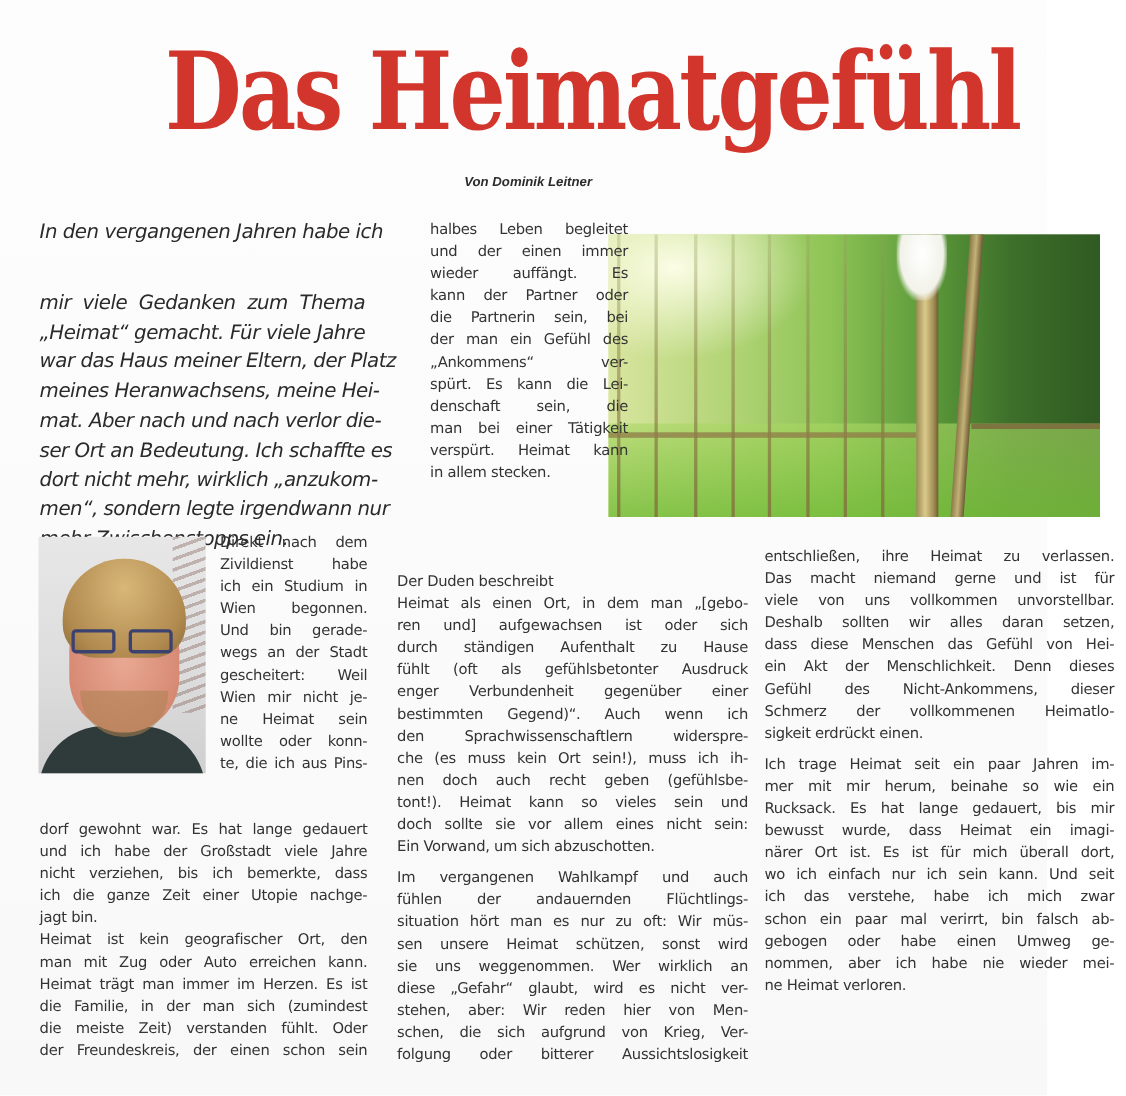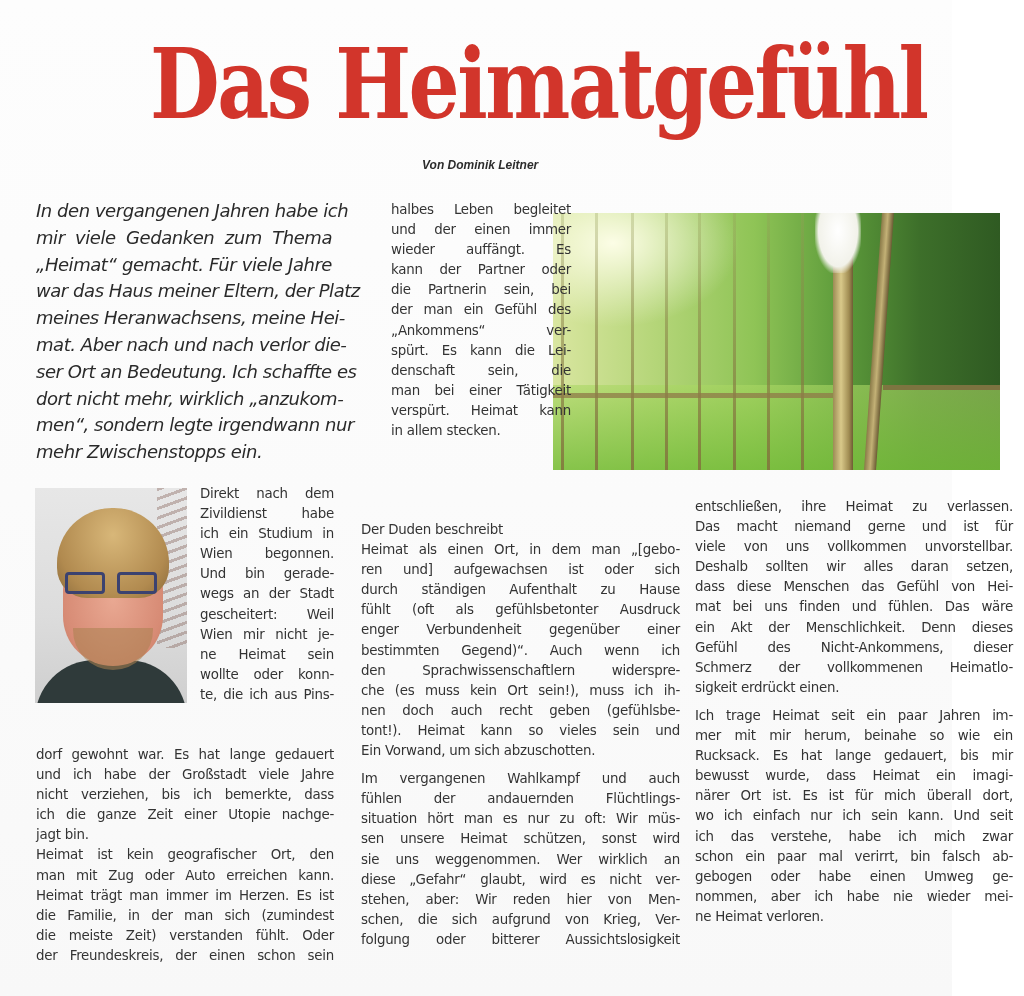--- a/index.html
+++ b/index.html
@@ -130,21 +130,21 @@
 </head>
 <body>
 
 <div class="page">
 
   <h1 class="title">Das Heimatgefühl</h1>
   <div class="byline">Von Dominik Leitner</div>
 
   <div class="intro" id="intro">
       <span class="line" style="text-align: justify; text-align-last: justify;">In den vergangenen Jahren habe ich</span>
-      <span class="line" style="text-align: justify; text-align-last: justify;">mir viele Gedanken zum Thema</span>
+      <span class="line" style="text-align: justify; text-align-last: justify; margin-top: 38px;">mir viele Gedanken zum Thema</span>
       <span class="line" style="text-align: justify; text-align-last: justify;">„Heimat“ gemacht. Für viele Jahre</span>
       <span class="line" style="text-align: justify; text-align-last: justify;">war das Haus meiner Eltern, der Platz</span>
       <span class="line" style="text-align: justify; text-align-last: justify;">meines Heranwachsens, meine Hei-</span>
       <span class="line" style="text-align: justify; text-align-last: justify;">mat. Aber nach und nach verlor die-</span>
       <span class="line" style="text-align: justify; text-align-last: justify;">ser Ort an Bedeutung. Ich schaffte es</span>
       <span class="line" style="text-align: justify; text-align-last: justify;">dort nicht mehr, wirklich „anzukom-</span>
       <span class="line" style="text-align: justify; text-align-last: justify;">men“, sondern legte irgendwann nur</span>
       <span class="line" style="text-align: justify; text-align-last: left;">mehr Zwischenstopps ein.</span>
     </div>
 
@@ -222,39 +222,39 @@
       <span class="line">Heimat als einen Ort, in dem man „[gebo-</span>
       <span class="line">ren und] aufgewachsen ist oder sich</span>
       <span class="line">durch ständigen Aufenthalt zu Hause</span>
       <span class="line">fühlt (oft als gefühlsbetonter Ausdruck</span>
       <span class="line">enger Verbundenheit gegenüber einer</span>
       <span class="line">bestimmten Gegend)“. Auch wenn ich</span>
       <span class="line">den Sprachwissenschaftlern widerspre-</span>
       <span class="line">che (es muss kein Ort sein!), muss ich ih-</span>
       <span class="line">nen doch auch recht geben (gefühlsbe-</span>
       <span class="line">tont!). Heimat kann so vieles sein und</span>
+      <span class="line">doch sollte sie vor allem eines nicht sein:</span>
       <span class="line last">Ein Vorwand, um sich abzuschotten.</span>
       <span class="gap"></span>
       <span class="line">Im vergangenen Wahlkampf und auch</span>
       <span class="line">fühlen der andauernden Flüchtlings-</span>
       <span class="line">situation hört man es nur zu oft: Wir müs-</span>
       <span class="line">sen unsere Heimat schützen, sonst wird</span>
       <span class="line">sie uns weggenommen. Wer wirklich an</span>
       <span class="line">diese „Gefahr“ glaubt, wird es nicht ver-</span>
       <span class="line">stehen, aber: Wir reden hier von Men-</span>
       <span class="line">schen, die sich aufgrund von Krieg, Ver-</span>
       <span class="line">folgung oder bitterer Aussichtslosigkeit</span>
     </div>
   <div class="col col-c" id="colC">
       <span class="line">entschließen, ihre Heimat zu verlassen.</span>
       <span class="line">Das macht niemand gerne und ist für</span>
       <span class="line">viele von uns vollkommen unvorstellbar.</span>
       <span class="line">Deshalb sollten wir alles daran setzen,</span>
       <span class="line">dass diese Menschen das Gefühl von Hei-</span>
-      <span class="line">mat bei uns finden und fühlen. Das wäre</span>
       <span class="line">ein Akt der Menschlichkeit. Denn dieses</span>
       <span class="line">Gefühl des Nicht-Ankommens, dieser</span>
       <span class="line">Schmerz der vollkommenen Heimatlo-</span>
       <span class="line last">sigkeit erdrückt einen.</span>
       <span class="gap"></span>
       <span class="line">Ich trage Heimat seit ein paar Jahren im-</span>
       <span class="line">mer mit mir herum, beinahe so wie ein</span>
       <span class="line">Rucksack. Es hat lange gedauert, bis mir</span>
       <span class="line">bewusst wurde, dass Heimat ein imagi-</span>
       <span class="line">närer Ort ist. Es ist für mich überall dort,</span>

